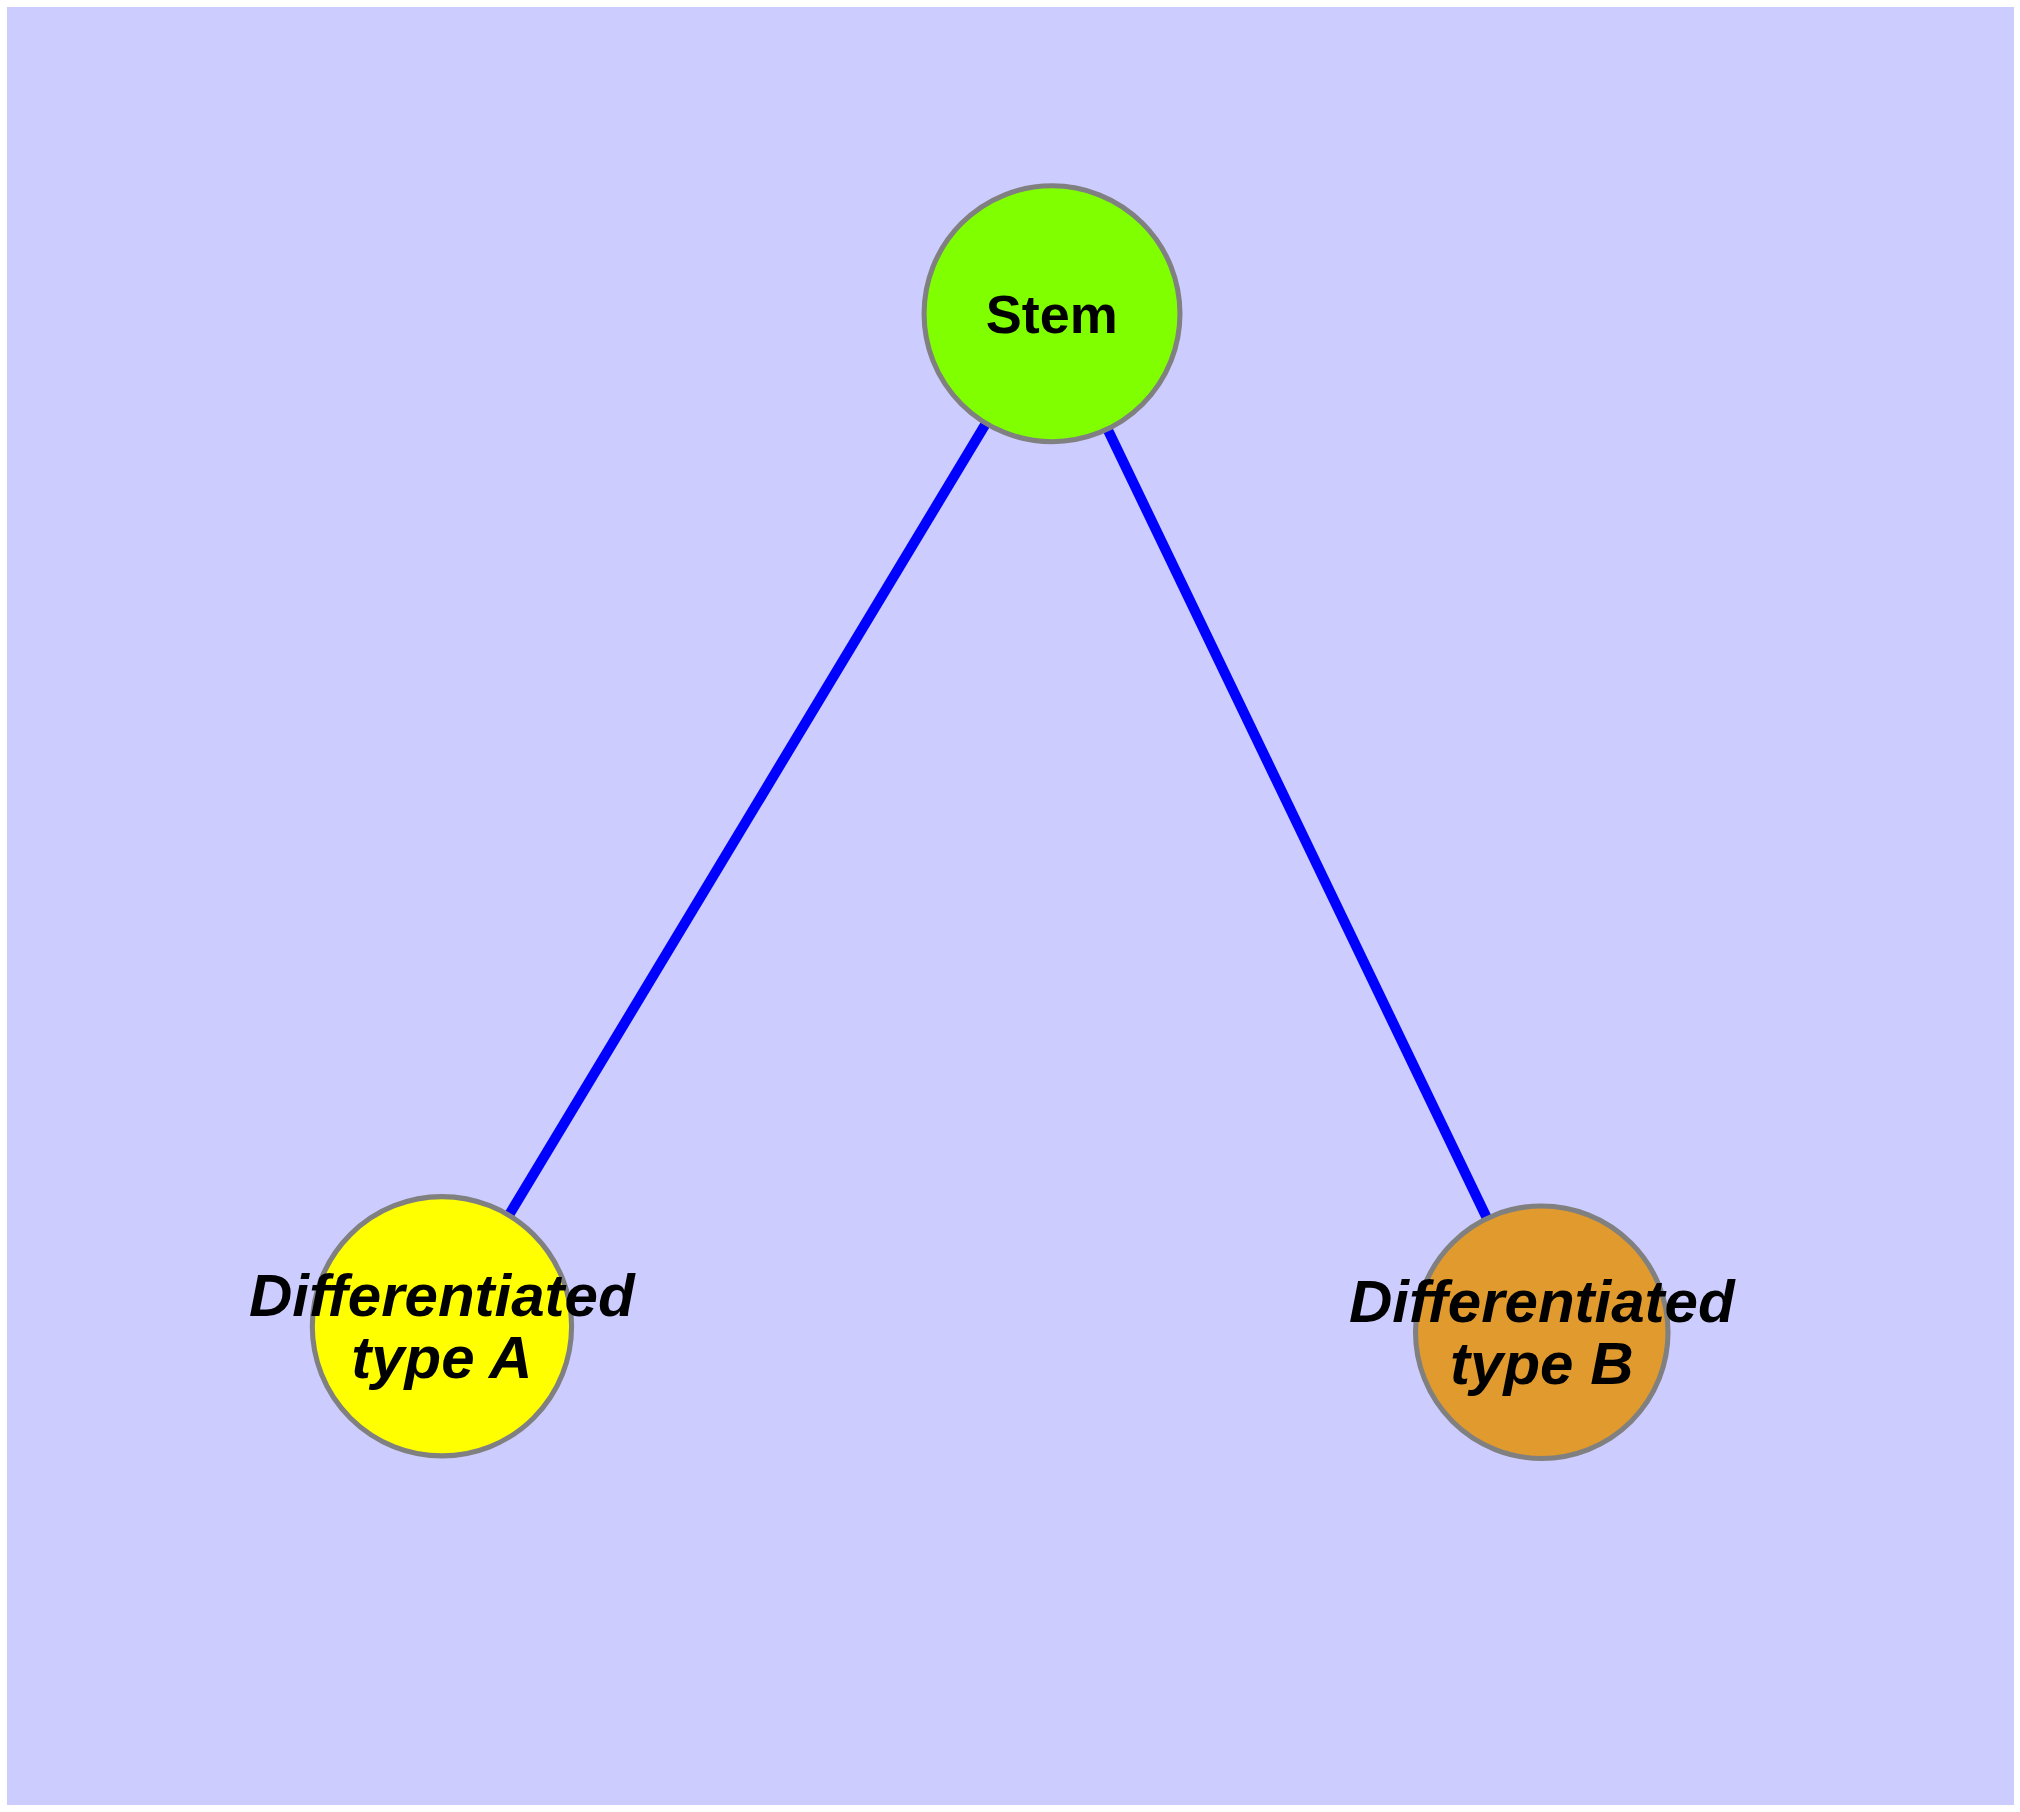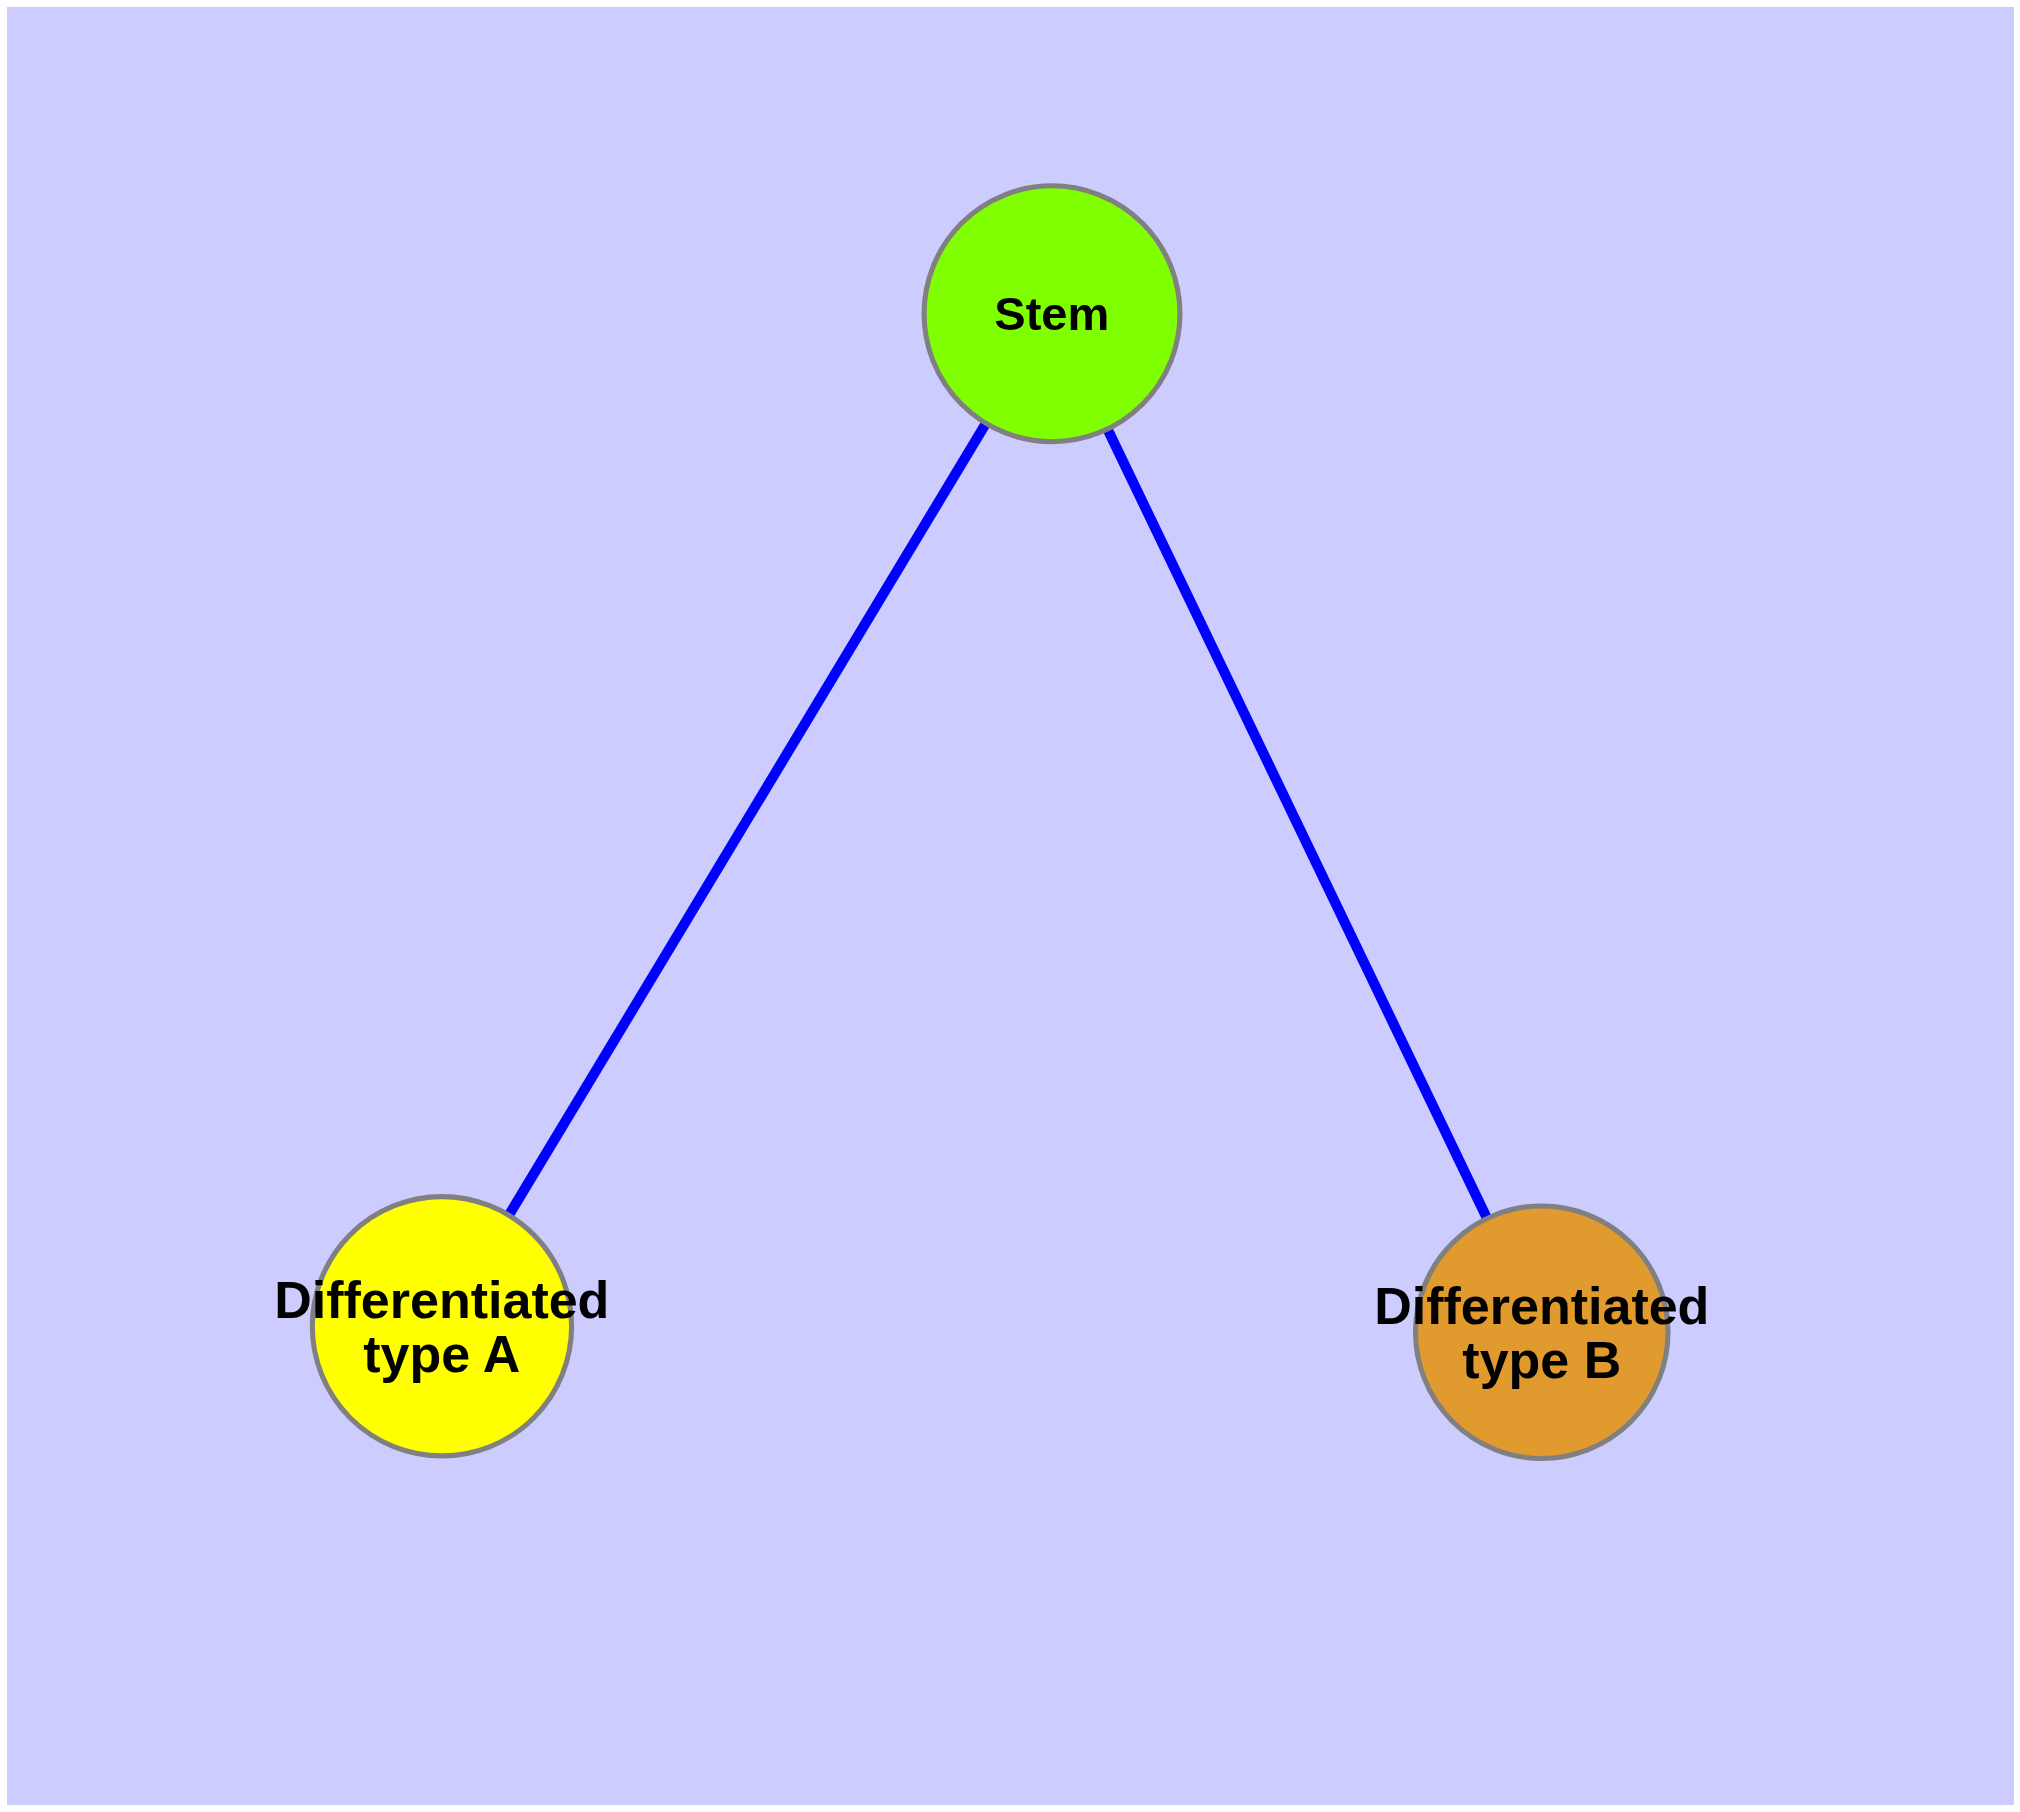--- a/index.html
+++ b/index.html
@@ -40,24 +40,25 @@
     position: absolute;
     text-align: center;
     color: #000000;
     font-weight: bold;
     line-height: 1.04;
     white-space: pre;
     pointer-events: none;
     transform: translate(-50%, -50%);
   }
   .label-stem {
-    font-size: 47px;
+    font-size: 54px;
   }
   .label-type-a, .label-type-b {
-    font-size: 52px;
+    font-size: 60px;
+    font-style: italic;
   }
 </style>
 </head>
 <body>
 
 <div id="canvas">
   <div id="plot-area">
 
     <svg id="graph-svg" viewBox="0 0 2368 2122" xmlns="http://www.w3.org/2000/svg">
       <g id="edges-group">

